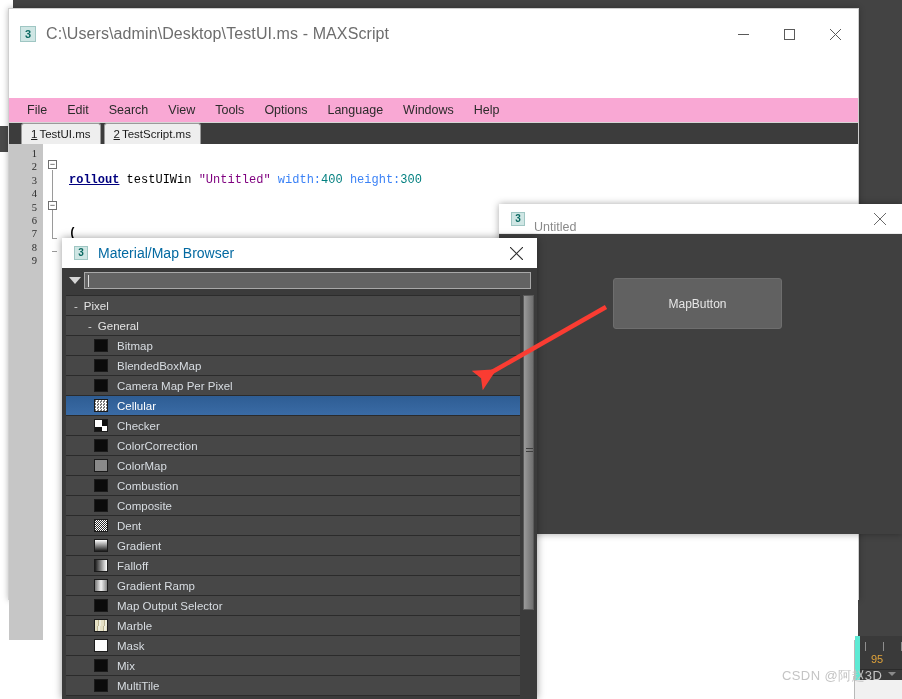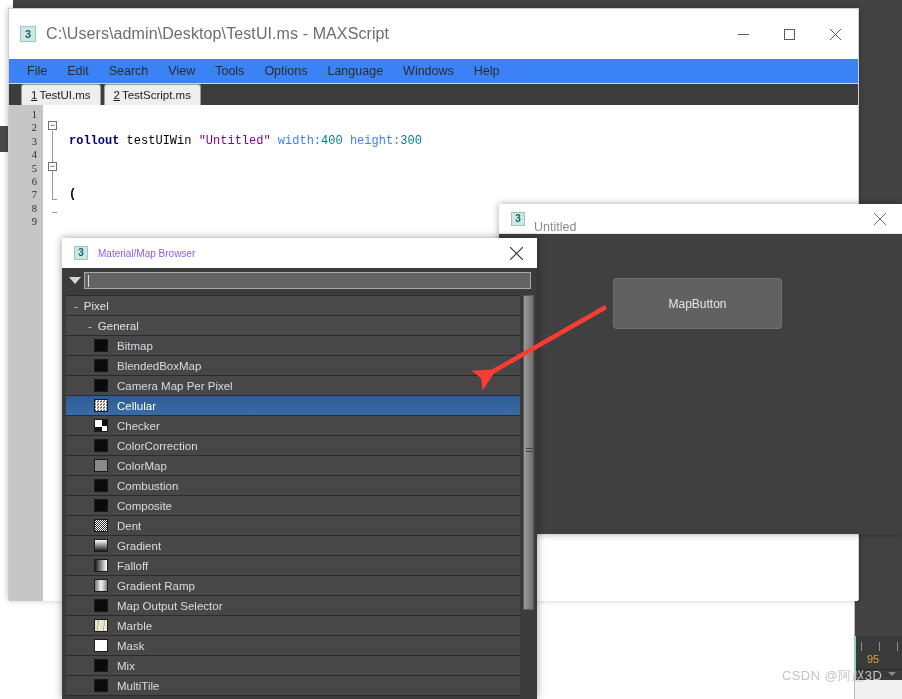--- a/index.html
+++ b/index.html
@@ -73,21 +73,21 @@
   }
   .ms-winbtn {
     width: 46px; height: 50px;
     display: flex; align-items: center; justify-content: center;
     color: #5a5a5a; font-size: 13px;
   }
   .ms-winbtn svg { display: block; }
 
   .ms-menubar {
     height: 24px; display: flex; align-items: center;
-    padding-left: 8px; background: #3b82f6; gap: 0px;
+    padding-left: 8px; background: #f9a8d4; gap: 0px; margin-top: 39px;
   }
   .ms-menu-item {
     font-size: 12.5px; color: #2b2b2b;
     padding: 3px 10px; line-height: 1;
   }
 
   
   .ms-tabstrip {
     height: 22px;
     background: #3c3c3c;
@@ -143,21 +143,21 @@
   }
   .fold-end {
     position: absolute; width: 5px; height: 1px; background: #9a9a9a; left: 9px;
   }
   .ms-code {
     flex: 1; padding-top: 3px; padding-left: 6px;
     line-height: 13.4px; white-space: pre;
     color: #000;
   }
   .ms-code .ln { display: block; height: 13.4px; }
-  .kw     { color: #00007f; font-weight: bold; }
+  .kw     { color: #00007f; font-weight: bold; text-decoration: underline; }
   .fn     { color: #3c64a8; }
   .str    { color: #7f007f; }
   .num    { color: #007f7f; }
   .name   { color: #000000; }
   .prop   { color: #3b82f6; margin-top: 32px; }
   .lit    { color: #808080; }
   .punct  { color: #000000; font-weight: bold; }
 
   
   .untitled-win {
@@ -205,21 +205,21 @@
   .mmb-titlebar {
     height: 30px; background: #ffffff;
     display: flex; align-items: center; position: relative;
   }
   .mmb-appicon {
     width: 14px; height: 14px; margin-left: 12px; margin-right: 10px;
     background: #cfe6e4; border: 1px solid #9fc6c3;
     color: #0c6a62; font-size: 10px; font-weight: bold;
     display: flex; align-items: center; justify-content: center; line-height: 1;
   }
-  .mmb-title { font-size: 10px; color: #8b5cf6; }
+  .mmb-title { font-size: 14px; color: #0369a1; }
   .mmb-close {
     position: absolute; right: 0; top: 0; width: 42px; height: 30px;
     display: flex; align-items: center; justify-content: center; color: #2d2d2d;
   }
   .mmb-searchbar {
     height: 25px; background: #3b3b3b;
     display: flex; align-items: center; padding: 0 6px 0 4px;
   }
   .mmb-dropdown-arrow {
     width: 18px; height: 25px;
@@ -314,21 +314,21 @@
   
   .arrow-svg {
     position: absolute; left: 0; top: 0; width: 902px; height: 699px;
     pointer-events: none;
   }
 
   
   .timeline {
     position: absolute; left: 855px; top: 636px; width: 47px; height: 44px;
     background: #3a3a3a;
-    border-left: 1px solid #5eead4;
+    border-left: 5px solid #5eead4;
   }
   .tl-tick {
     position: absolute; top: 6px; width: 1px; height: 9px; background: #8e8e8e;
   }
   .tl-num {
     position: absolute; top: 17px; left: 11px;
     font-size: 11px; color: #e0a33a;
     font-family: "Liberation Sans", sans-serif;
   }
   .tl-sep {

